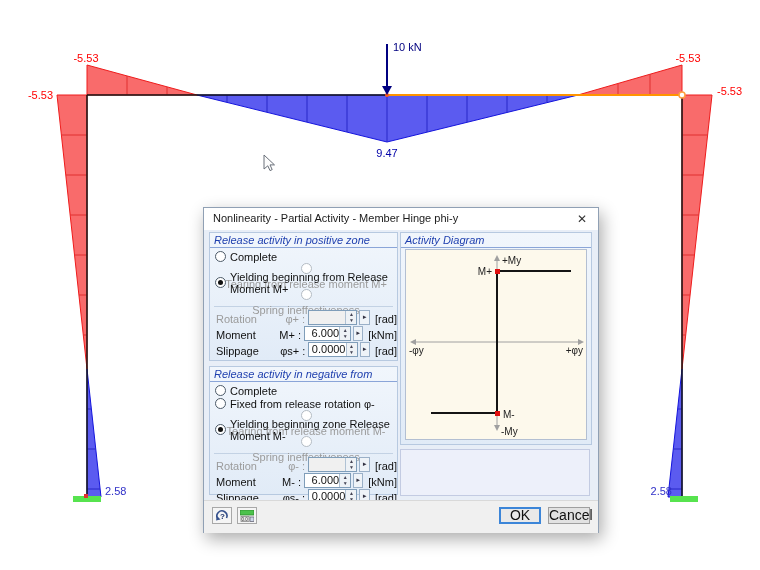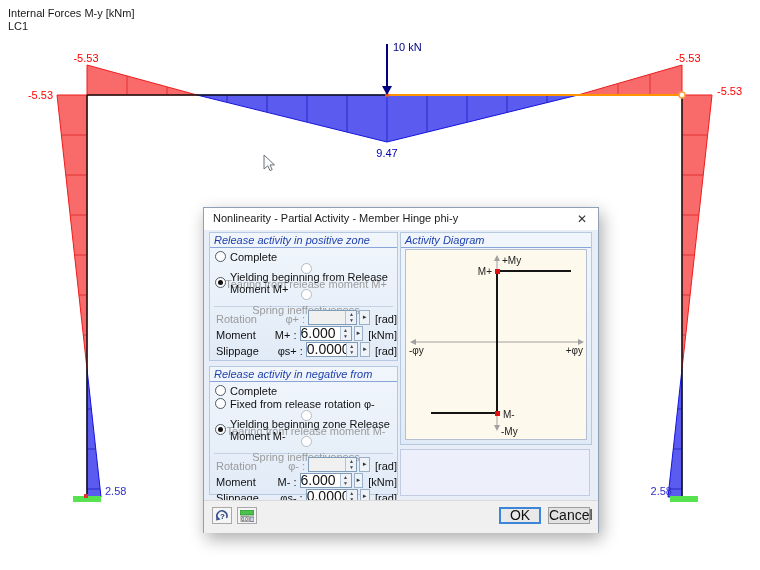--- a/index.html
+++ b/index.html
@@ -24,21 +24,21 @@
   .radio.checked::after{content:"";position:absolute;left:2px;top:2px;width:5px;height:5px;
          border-radius:50%;background:#111;}
   .radio.disabled{border-color:#b4bcc4;}
   .dis{color:#9b9b9b;flex-direction:column;}
   .sep{height:1px;background:#c3d2e4;margin:4px 4px 3px 4px;}
   .frow{display:flex;align-items:flex-end;height:15px;padding-left:6px;margin-top:1px;}
   .frow .lbl{width:68px;}
   .frow .sym{width:26px;text-align:right;margin-right:3px;white-space:nowrap;}
   .fieldbox{display:flex;width:50px;height:13px;border:1px solid #7f9db9;background:#fff;}
   .fieldbox.disabled .num{background:#f0f0f0;}
-  .num{flex:1;text-align:right;padding-right:6px;font-size:14px;line-height:13px;overflow:hidden;}
+  .num{flex:1;text-align:right;padding-right:0;font-size:11px;line-height:13px;overflow:hidden;}
   .spin{width:10px;display:flex;flex-direction:column;border-left:1px solid #b0c2d4;background:#eef2f6;}
   .spin span{height:6px;font-size:5px;line-height:6px;text-align:center;color:#445;}
   .morebtn{width:9px;height:13px;border:1px solid #9ab0c8;background:#eef3f8;font-size:6px;
            line-height:12px;text-align:center;margin-left:2px;color:#334;}
   .unit{margin-left:5px;}
   .adiagram{position:absolute;left:4px;top:16px;right:4px;bottom:4px;background:#fdf9ec;
             border:1px solid #b3bfd2;}
   .panel-empty{position:absolute;left:196px;top:241px;width:190px;height:47px;background:#edf0fa;
                border:1px solid #c3cbe2;box-sizing:border-box;}
   .btmbar{position:absolute;left:0;top:292px;right:0;height:32px;background:#f0f0f0;
@@ -47,21 +47,20 @@
        font-size:14px;text-align:center;line-height:15px;box-sizing:border-box;color:#111;}
   .btn.focus{border:2px solid #3c85d8;line-height:12px;background:#e9e9e9;}
   .tool{position:absolute;width:20px;height:17px;background:#f5f5f5;border:1px solid #a8a8a8;
         box-sizing:border-box;display:flex;align-items:center;justify-content:center;}
 </style>
 </head>
 <body>
 
 <div class="canvas">
 
-  <div class="hdr"><span>Internal Forces M-y [kNm]</span><br><span>LC1</span></div>
 
   <svg width="760" height="570" viewBox="0 0 760 570" style="position:absolute;left:0;top:0;">
 
     <g fill="#f96b6b" stroke="#ee1c1c" stroke-width="1">
       <polygon points="87,95 87,65 197,95"></polygon>
       <polygon points="682,95 682,65 578,95"></polygon>
       <polygon points="87,95 57,95 87,369"></polygon>
       <polygon points="682,95 712,95 682,369"></polygon>
     </g>
 

